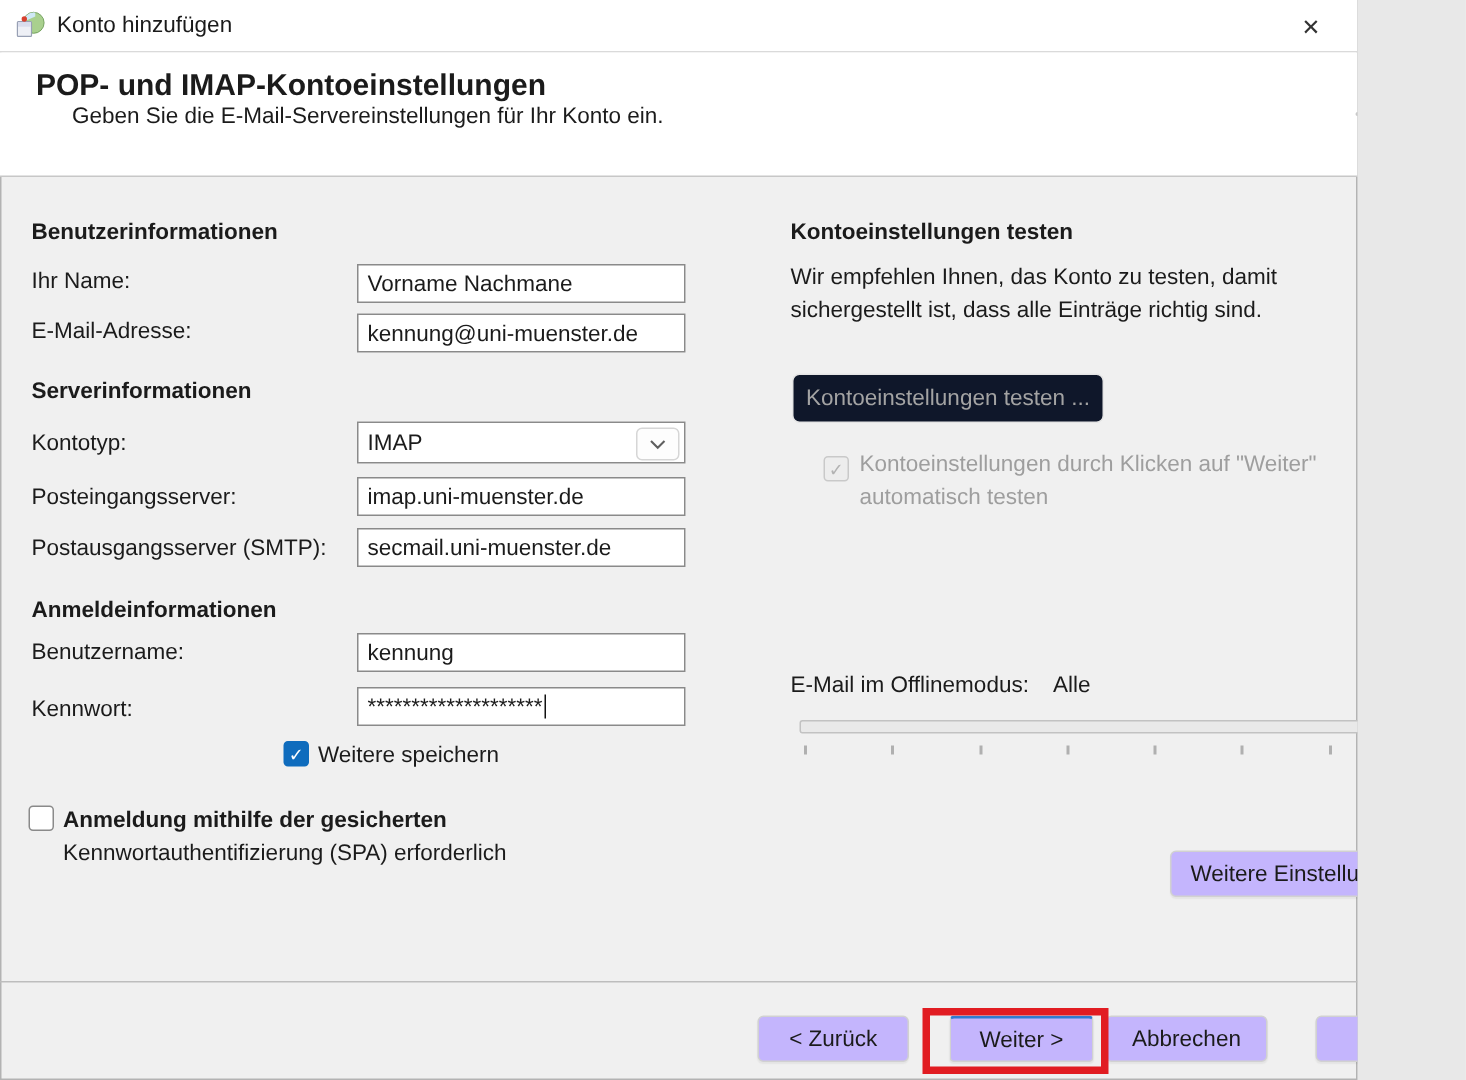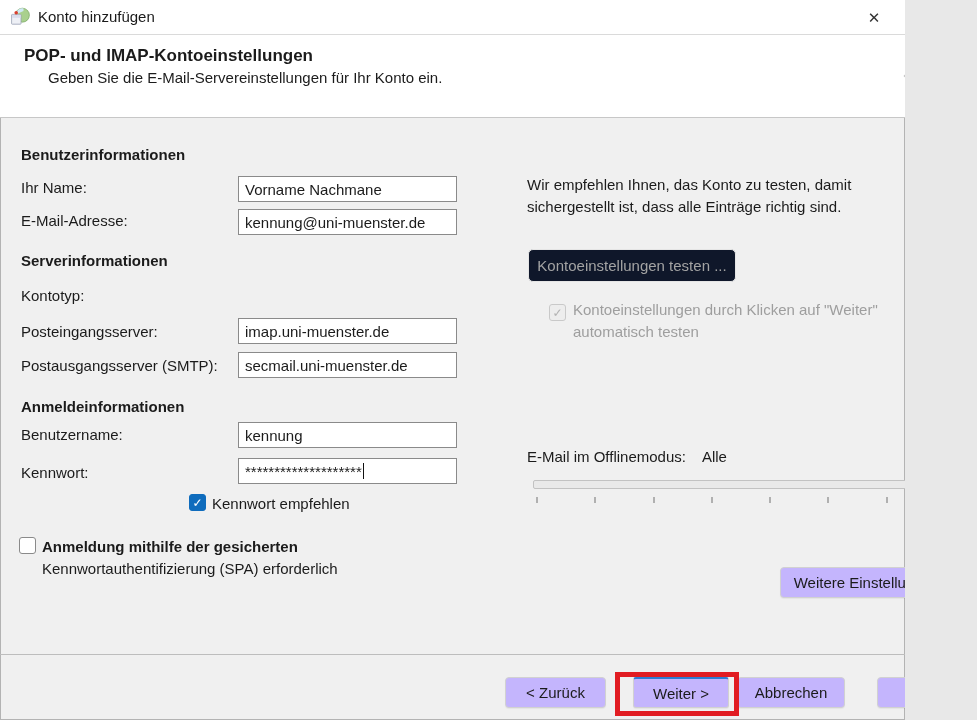--- a/index.html
+++ b/index.html
@@ -7,21 +7,21 @@
           font-family:"Liberation Sans",sans-serif;font-size:15px;color:#1b1b1b;
           overflow:hidden;box-shadow:inset 0 0 0 1px #b3b3b3;}
   .abs{position:absolute;}
   
   .titlebar{position:absolute;top:0;left:0;right:0;height:34px;background:#fff;border-bottom:1px solid #dadada;}
   .titlebar .app-title{position:absolute;left:38px;top:0;line-height:34px;font-size:15px;color:#1a1a1a;}
   .close-btn{position:absolute;right:16px;top:5px;width:30px;height:26px;display:flex;align-items:center;justify-content:center;
              font-size:15px;color:#333;cursor:default;}
   
   .header{position:absolute;top:35px;left:0;right:0;height:82px;background:#fff;border-bottom:1px solid #c7c7c7;}
-  .hdr-title{position:absolute;left:24px;top:11px;font-weight:bold;font-size:17px;}
+  .hdr-title{position:absolute;left:24px;top:11px;font-weight:bold;font-size:20px;}
   .hdr-sub{position:absolute;left:48px;top:34px;font-size:15px;}
   
   .sec{font-weight:bold;font-size:15px;}
   .lbl{font-size:15px;white-space:nowrap;}
   
   .txt{position:absolute;left:238px;width:219px;height:26px;box-sizing:border-box;background:#fff;
        border:1px solid #8a8a8a;font-family:"Liberation Sans",sans-serif;font-size:15px;color:#1b1b1b;
        padding:0 6px;display:flex;align-items:center;white-space:nowrap;overflow:hidden;}
   input.txt{display:block;padding:2px 6px;}
   .caret{display:inline-block;width:1px;height:16px;background:#111;margin-left:1px;}
@@ -94,20 +94,28 @@
 
   <div class="abs lbl" style="left:21px;top:179px;">Ihr Name:</div>
   <input class="txt" style="top: 176px;" value="Vorname Nachmane">
 
   <div class="abs lbl" style="left:21px;top:212px;">E-Mail-Adresse:</div>
   <input class="txt" style="top: 209px;" value="kennung@uni-muenster.de">
 
   <div class="abs sec" style="left:21px;top:252px;">Serverinformationen</div>
 
   <div class="abs lbl" style="left:21px;top:287px;">Kontotyp:</div>
+  <div class="combo" style="top:281px;">
+    <span>IMAP</span>
+    <span class="combo-btn">
+      <svg width="11" height="7" viewBox="0 0 11 7">
+          <polyline points="1,1 5.5,5.5 10,1" fill="none" stroke="#5f5f5f" stroke-width="1.4"></polyline>
+        </svg>
+    </span>
+  </div>
 
   <div class="abs lbl" style="left:21px;top:323px;">Posteingangsserver:</div>
   <input class="txt" style="top: 318px;" value="imap.uni-muenster.de">
 
   <div class="abs lbl" style="left:21px;top:357px;">Postausgangsserver (SMTP):</div>
   <input class="txt" style="top: 352px;" value="secmail.uni-muenster.de">
 
   <div class="abs sec" style="left:21px;top:398px;">Anmeldeinformationen</div>
 
   <div class="abs lbl" style="left:21px;top:426px;">Benutzername:</div>
@@ -115,26 +123,27 @@
 
   <div class="abs lbl" style="left:21px;top:464px;text-align:right;">Kennwort:</div>
   <div class="txt" style="top:458px;">
     <span>********************</span>
       <span class="caret"></span>
   </div>
 
   <span class="cb cb-checked" style="left:189px;top:494px;">
     <span>✓</span>
   </span>
-  <div class="abs lbl" style="left:212px;top:495px;">Kennwort empfehlen</div>
+  <div class="abs lbl" style="left:212px;top:495px;">Weitere speichern</div>
 
   <span class="cb cb-unchecked" style="left:19px;top:537px;"></span>
   <div class="abs lbl" style="left:42px;top:538px;font-weight:bold;">Anmeldung mithilfe der gesicherten</div>
   <div class="abs lbl" style="left:42px;top:560px;">Kennwortauthentifizierung (SPA) erforderlich</div>
 
+  <div class="abs sec" style="left:527px;top:146px;">Kontoeinstellungen testen</div>
   <div class="abs lbl" style="left:527px;top:176px;">Wir empfehlen Ihnen, das Konto zu testen, damit</div>
   <div class="abs lbl" style="left:527px;top:198px;">sichergestellt ist, dass alle Einträge richtig sind.</div>
 
   <div class="btn btn-disabled" style="left:528px;top:249px;width:208px;height:33px;border-radius:5px;">Kontoeinstellungen testen ...</div>
 
   <span class="cb cb-disabled" style="left:549px;top:304px;">
     <span>✓</span>
   </span>
   <div class="abs lbl dim" style="left:573px;top:301px;">Kontoeinstellungen durch Klicken auf "Weiter"</div>
   <div class="abs lbl dim" style="left:573px;top:323px;">automatisch testen</div>

